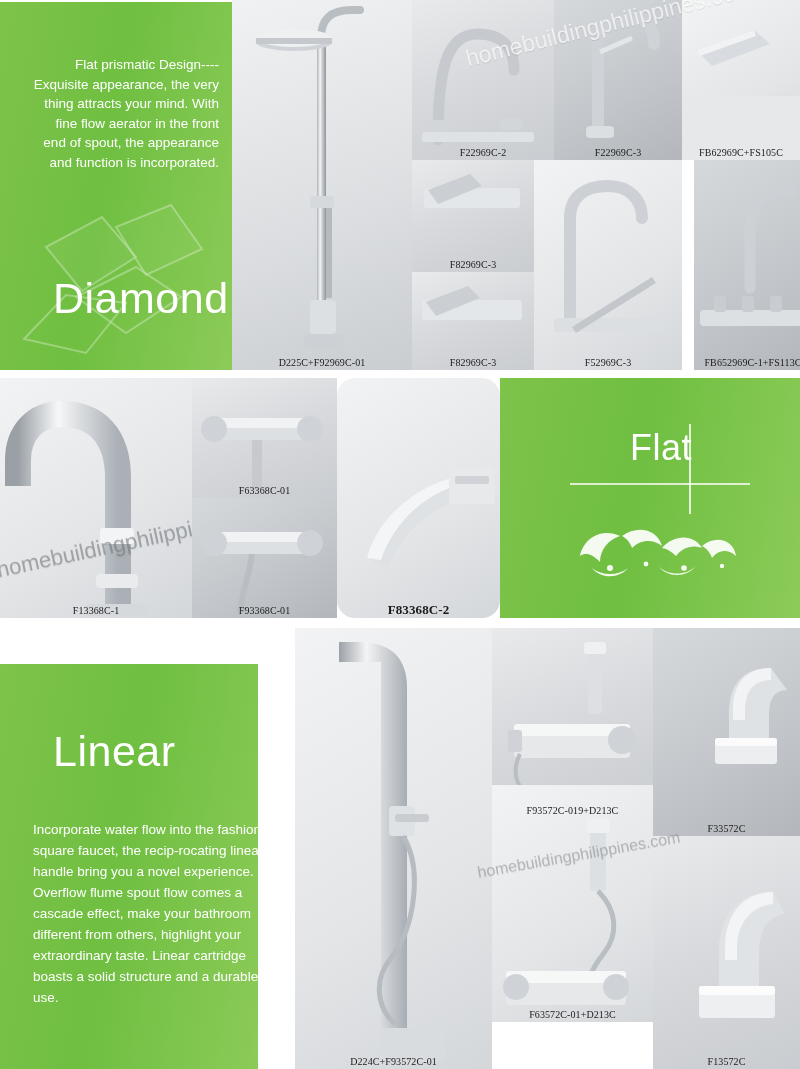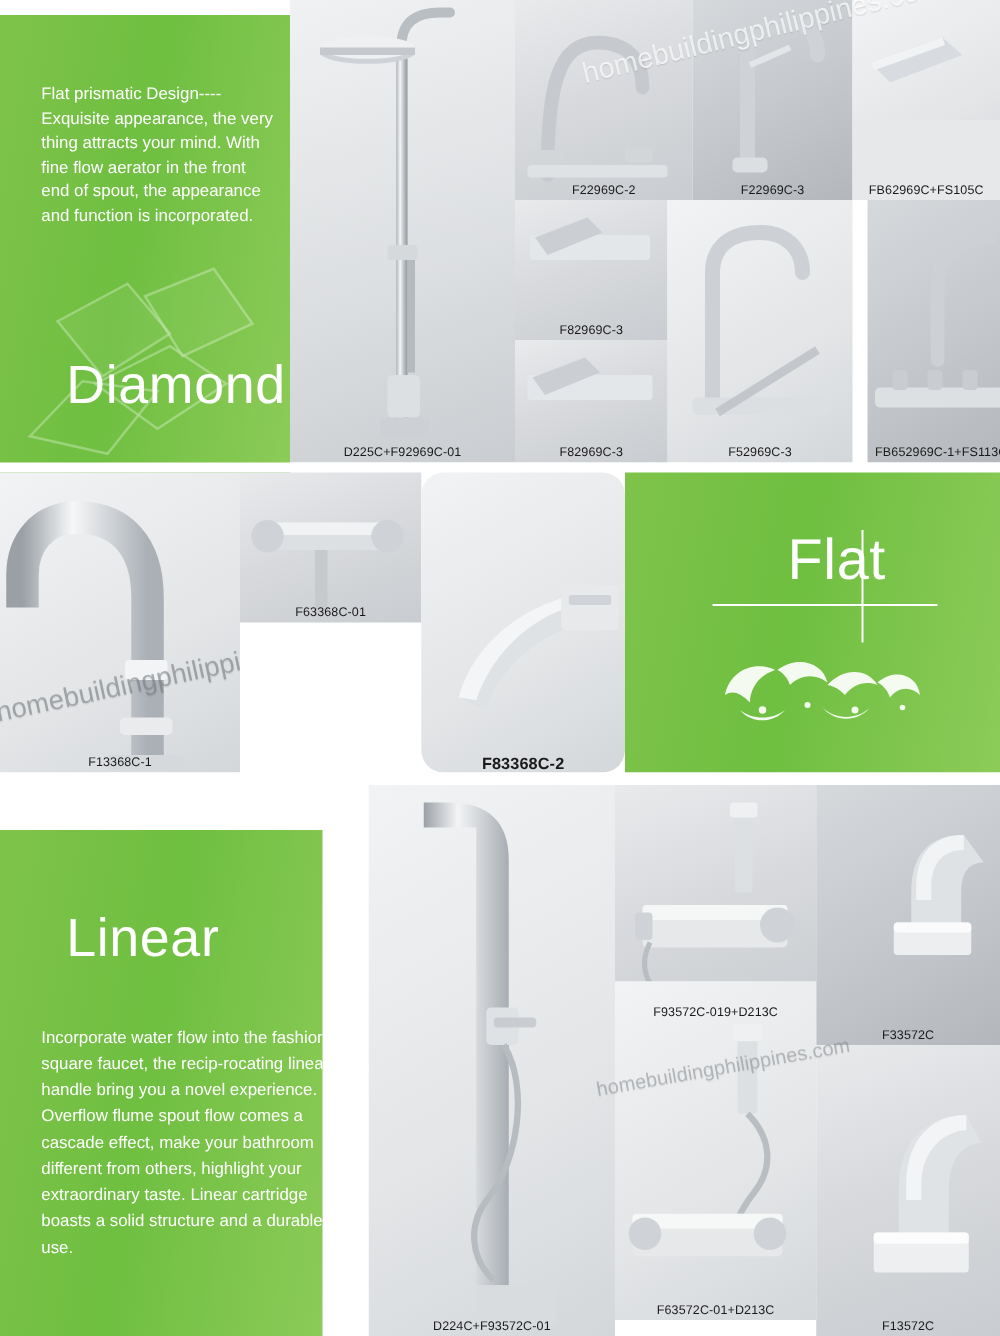--- a/index.html
+++ b/index.html
@@ -34,21 +34,21 @@
   .photo.light { background: linear-gradient(150deg, #f2f3f4 0%, #e3e5e7 60%, #d4d7da 100%); }
   .photo.dark  { background: linear-gradient(150deg, #d6d9dc 0%, #c2c6ca 60%, #b3b7bc 100%); }
 
   .caption {
     position: absolute;
     bottom: 2px;
     width: 100%;
     text-align: center;
     font-size: 10px;
     color: #1a1a1a;
-    font-family: Liberation Sans, sans-serif;
+    font-family: Liberation Serif, serif;
     letter-spacing: .1px;
     z-index: 6;
   }
   .caption.big { font-size: 13px; font-weight: 700; bottom: 0px; }
 
   
   .body-text {
     position: absolute;
     color: #ffffff;
     font-size: 13.5px;
@@ -57,21 +57,21 @@
   }
   .series-title {
     position: absolute;
     color: #ffffff;
     font-size: 43px;
     line-height: 43px;
     font-family: "Liberation Sans", sans-serif;
     letter-spacing: .5px;
     margin-left: 20px;
   }
-  .series-title.flat { font-size: 46px; }
+  .series-title.flat { font-size: 36px; }
 
   
   .wm {
     position: absolute;
     color: rgba(255,255,255,.72);
     font-size: 23px;
     font-family: "Liberation Sans", sans-serif;
     white-space: nowrap;
     pointer-events: none;
     z-index: 9;
@@ -86,21 +86,21 @@
   .divider-white {
     position: absolute;
     background: #ffffff;
   }
 </style>
 </head>
 <body>
 
 <div class="page">
 
-  <div class="panel green-grad" style="left:0;top:12px;width:232px;height:370px;">
+  <div class="panel green-grad" style="left:0;top:2px;width:232px;height:370px;text-align:right;">
     <svg class="diamond-deco" style="left:6px;top:185px;" width="220" height="175" viewBox="0 0 220 175">
       <g fill="none" stroke="#ffffff" stroke-opacity="0.55" stroke-width="2">
         <polygon points="18,212 60,168 120,176 80,226" transform="translate(0,-60)"></polygon>
         <polygon points="70,150 130,120 175,150 120,186" transform="translate(0,-40)"></polygon>
         <polygon points="110,40 165,18 196,62 140,88"></polygon>
         <polygon points="40,60 96,30 130,70 76,104"></polygon>
       </g>
       <polygon points="40,60 96,30 130,70 76,104" fill="#ffffff" fill-opacity="0.10"></polygon>
       <polygon points="110,40 165,18 196,62 140,88" fill="#ffffff" fill-opacity="0.07"></polygon>
     </svg>
@@ -235,20 +235,30 @@
     <svg width="145" height="120" viewBox="0 0 145 120">
       <rect x="14" y="40" width="112" height="22" rx="11" fill="#dde0e3"></rect>
       <rect x="14" y="40" width="112" height="10" rx="5" fill="#f1f2f3"></rect>
       <circle cx="22" cy="51" r="13" fill="#cfd3d7"></circle>
       <circle cx="118" cy="51" r="13" fill="#cfd3d7"></circle>
       <rect x="60" y="62" width="10" height="50" fill="#c6cacd"></rect>
     </svg>
     <div class="caption">F63368C-01</div>
   </div>
 
+  <div class="photo dark" style="left:192px;top:498px;width:145px;height:120px;">
+    <svg width="145" height="120" viewBox="0 0 145 120">
+      <rect x="14" y="34" width="112" height="22" rx="11" fill="#dde0e3"></rect>
+      <rect x="14" y="34" width="112" height="10" rx="5" fill="#f1f2f3"></rect>
+      <circle cx="22" cy="45" r="13" fill="#cfd3d7"></circle>
+      <circle cx="118" cy="45" r="13" fill="#cfd3d7"></circle>
+      <path d="M60,56 C58,76 50,92 48,116" stroke="#b9bec2" stroke-width="6" fill="none"></path>
+    </svg>
+    <div class="caption">F93368C-01</div>
+  </div>
 
   <div class="photo light" style="left:337px;top:378px;width:163px;height:240px;border-radius:18px;">
     <svg width="163" height="240" viewBox="0 0 163 240">
       <path d="M30,180 C40,140 80,104 132,96 L140,118 C96,126 62,156 52,190 Z" fill="#dfe2e5"></path>
       <path d="M30,180 C40,140 80,104 132,96 L134,104 C88,112 56,146 44,182 Z" fill="#f4f5f6"></path>
       <rect x="112" y="90" width="46" height="36" rx="3" fill="#e7e9eb"></rect>
       <rect x="118" y="98" width="34" height="8" rx="2" fill="#cfd3d7"></rect>
     </svg>
     <div class="caption big">F83368C-2</div>
   </div>
@@ -317,21 +327,21 @@
   <div class="photo dark" style="left:653px;top:628px;width:147px;height:208px;">
     <svg width="147" height="208" viewBox="0 0 147 208">
       <path d="M118,40 C90,40 76,56 76,86 L76,112 L116,112 L116,86 C116,70 122,62 134,62 Z" fill="#dfe2e5"></path>
       <path d="M118,40 C94,40 80,54 80,82 L80,92 L92,92 L92,82 C92,62 102,52 118,52 Z" fill="#f2f3f4"></path>
       <rect x="62" y="110" width="62" height="26" rx="3" fill="#eceef0"></rect>
       <rect x="62" y="110" width="62" height="8" rx="3" fill="#fbfbfb"></rect>
     </svg>
     <div class="caption">F33572C</div>
   </div>
 
-  <div class="photo light" style="left:492px;top:785px;width:161px;height:271px;">
+  <div class="photo light" style="left:492px;top:785px;width:161px;height:237px;">
     <svg width="161" height="251" viewBox="0 0 161 251">
       <rect x="98" y="44" width="16" height="62" rx="3" fill="#dde0e3"></rect>
       <rect x="94" y="34" width="24" height="14" rx="3" fill="#eef0f1"></rect>
       <path d="M106,106 C126,126 126,150 112,168 C98,186 92,200 100,212" stroke="#b9bec2" stroke-width="5" fill="none"></path>
       <rect x="14" y="186" width="120" height="34" rx="4" fill="#e6e8ea"></rect>
       <rect x="14" y="186" width="120" height="12" rx="3" fill="#f6f7f7"></rect>
       <circle cx="24" cy="202" r="13" fill="#cfd3d7"></circle>
       <circle cx="124" cy="202" r="13" fill="#cfd3d7"></circle>
     </svg>
     <div class="caption">F63572C-01+D213C</div>

